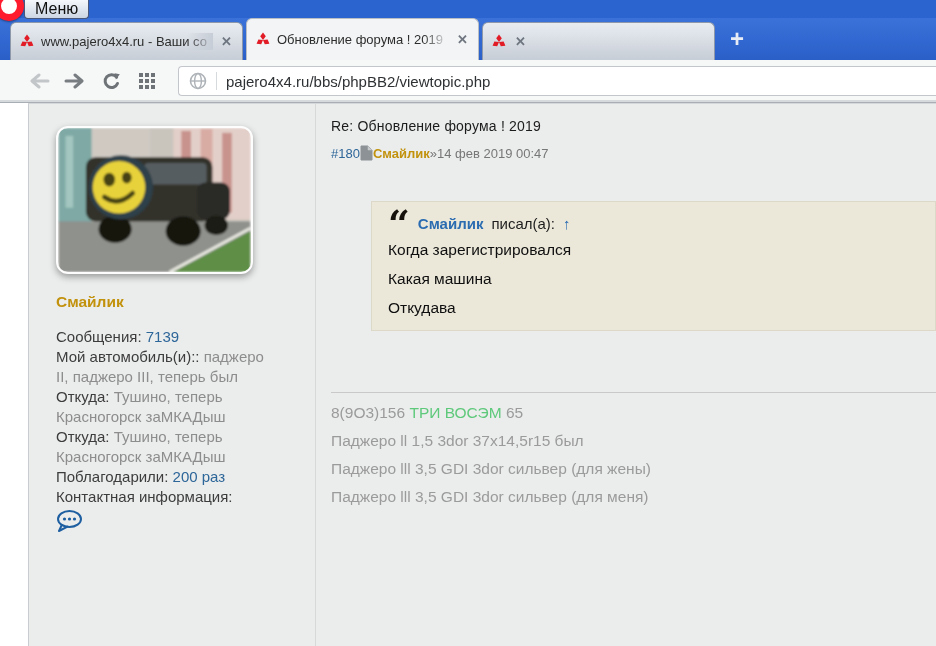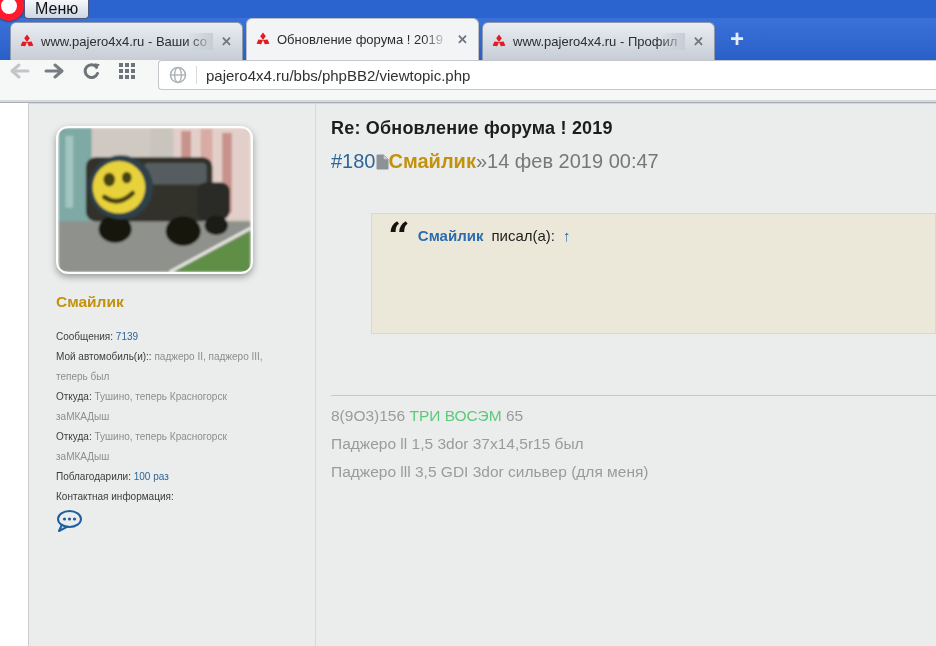--- a/index.html
+++ b/index.html
@@ -27,47 +27,47 @@
   .tab.active{background:var(--tab-active);--tabbg:var(--tab-active);border-color:#b9bec4;height:42px}
   .tab .favicon{width:16px;height:16px;flex:0 0 16px}
   .tab .favicon svg{width:16px;height:16px;display:block}
   .tab-title{flex:1;font-size:13px;color:#2d2d2d;white-space:nowrap;overflow:hidden;position:relative;height:17px;line-height:17px}
   .tab-title::after{content:'';position:absolute;right:0;top:0;bottom:0;width:26px;
     background:linear-gradient(to right,rgba(255,255,255,0),var(--tabbg))}
   .tab-close{color:#6f7680;font-size:13px;font-weight:bold;flex:0 0 auto;padding:0 2px;cursor:pointer}
   .newtab-btn{color:#e8edf5;font-size:24px;font-weight:bold;line-height:38px;padding:0 12px;align-self:center;cursor:pointer}
 
   .toolbar{height:43px;background:var(--toolbar-bg);border-bottom:1px solid #a8aeb3;
-    box-shadow:inset 0 -2px 0 #d7dadc;display:flex;padding-left:8px;gap:14px}
+    box-shadow:inset 0 -2px 0 #d7dadc;display:flex;align-items:center;padding-left:28px;gap:14px}
   .nav-ico{width:22px;height:22px;display:flex;align-items:center;justify-content:center;cursor:pointer}
   .nav-ico svg{display:block}
   .addr-bar{flex:1;height:30px;background:#fff;border:1px solid #c3c7cb;border-right:none;
     border-radius:4px 0 0 4px;margin-left:6px;display:flex;align-items:center;padding:0 10px;gap:9px}
   .addr-sep{width:1px;height:18px;background:#d7dadc}
   .url-text{font-size:15px;color:#2f3234;white-space:nowrap}
 
   
   .page{height:543px;background:#fff}
   .panel{margin-left:28px;height:100%;background:var(--panel-bg);
     border-left:1px solid #c9cdd0;border-top:1px solid #d5d8da;display:flex}
 
   .sidebar{width:287px;flex:0 0 287px;border-right:1px solid #d6d8d9;padding:22px 0 0 27px}
   .avatar{width:197px;height:148px;border-radius:12px;overflow:hidden;background:#fff;
     box-shadow:0 3px 7px rgba(0,0,0,.35);border:2px solid #fdfdfd;cursor:pointer}
   .avatar svg{display:block}
   .username{margin-top:19px;font-size:15.5px;font-weight:bold;color:var(--gold);cursor:pointer}
-  .fields{margin-top:16px;width:212px;font-size:10px;line-height:20px}
+  .fields{margin-top:16px;width:212px;font-size:15px;line-height:20px}
   .field .f-label{color:var(--label-dark)}
   .field .f-value{color:var(--value-gray)}
   .field .f-link{color:var(--link-blue);cursor:pointer}
   .contact-ico{margin-top:3px;cursor:pointer;width:30px}
 
   .main{flex:1;padding:14px 0 0 15px;position:relative}
-  .post-title{font-size:18px;font-weight:bold;color:#1c1c1c;letter-spacing:.2px}
-  .post-meta{margin-top:11px;display:flex;align-items:center;font-size:20px;color:#777}
+  .post-title{font-size:14px;font-weight:normal;color:#1c1c1c;letter-spacing:.2px}
+  .post-meta{margin-top:11px;display:flex;align-items:center;font-size:13px;color:#777}
   .post-num{color:var(--link-blue);cursor:pointer}
   .doc-ico{display:inline-flex;cursor:pointer}
   .post-author{color:var(--gold);font-weight:bold;cursor:pointer}
 
   .quote{margin:40px 0 0 40px;background:var(--quote-bg);border:1px solid #ddd9c8;
     padding:9px 16px 8px 16px;min-height:121px}
   .quote-head{display:flex;align-items:center;gap:8px;font-size:15px;height:24px}
   .quote-glyph{font-family:"DejaVu Serif",serif;font-size:38px;font-weight:bold;color:#17120b;
     line-height:10px;height:18px;overflow:visible;margin-top:10px}
   .quote-author{color:var(--bright-link);font-weight:bold;cursor:pointer}
@@ -118,21 +118,20 @@
         </span>
         <span class="tab-title">Обновление форума ! 2019</span>
         <span class="tab-close">✕</span>
       </div>
       <div class="tab">
         <span class="favicon">
           <svg viewBox="-8 -8.2 16 16.4">
             <use href="#mitsu"></use>
           </svg>
         </span>
-        <span class="tab-title">www.pajero4x4.ru - Профил</span>
         <span class="tab-close">✕</span>
       </div>
     </div>
   <div class="newtab-btn">+</div>
 </div>
 
 <div class="toolbar">
   <div class="nav-ico">
     <svg width="22" height="16" viewBox="0 0 22 16">
         <path d="M20,8 H5 M11,2 L4,8 L11,14" fill="none" stroke="#c3c6c9" stroke-width="3" stroke-linecap="round" stroke-linejoin="round"></path>
@@ -211,21 +210,21 @@
             <path d="M47,71 Q61,81 76,67" stroke="#474312" stroke-width="5" fill="none" stroke-linecap="round"></path>
           </g>
         </svg>
       </div>
       <div class="username">Смайлик</div>
       <div class="fields">
           <div class="field"><span class="f-label">Сообщения:</span> <span class="f-link">7139</span></div>
           <div class="field"><span class="f-label">Мой автомобиль(и)::</span> <span class="f-value">паджеро II, паджеро III, теперь был</span></div>
           <div class="field"><span class="f-label">Откуда:</span> <span class="f-value">Тушино, теперь Красногорск заМКАДыш</span></div>
           <div class="field"><span class="f-label">Откуда:</span> <span class="f-value">Тушино, теперь Красногорск заМКАДыш</span></div>
-          <div class="field"><span class="f-label">Поблагодарили:</span> <span class="f-link">100 раз</span></div>
+          <div class="field"><span class="f-label">Поблагодарили:</span> <span class="f-link">200 раз</span></div>
           <div class="field"><span class="f-label">Контактная информация:</span></div>
         </div>
       <div class="contact-ico">
         <svg width="27" height="22" viewBox="0 0 27 22">
           <ellipse cx="13.5" cy="9" rx="11.5" ry="8" fill="none" stroke="#1d5fa0" stroke-width="2"></ellipse>
           <path d="M6,14.5 L3,21 L12,16.4" fill="none" stroke="#1d5fa0" stroke-width="2" stroke-linejoin="round"></path>
           <circle cx="8.5" cy="9" r="1.6" fill="#1d5fa0"></circle>
           <circle cx="13.5" cy="9" r="1.6" fill="#1d5fa0"></circle>
           <circle cx="18.5" cy="9" r="1.6" fill="#1d5fa0"></circle>
         </svg>
@@ -247,28 +246,34 @@
         <span>14 фев 2019 00:47</span>
       </div>
 
       <div class="quote">
         <div class="quote-head">
           <span class="quote-glyph">“</span>
           <span class="quote-author">Смайлик</span>
           <span class="quote-wrote">писал(а):</span>
           <span class="quote-up">↑</span>
         </div>
+        <div>
+            <div class="quote-line">Когда зарегистрировался</div>
+            <div class="quote-line">Какая машина</div>
+            <div class="quote-line">Откудава</div>
+          </div>
       </div>
 
       <hr class="sig-divider">
       <div class="signature">
         <div>
           <span>8(9O3)156 </span><span class="sig-green">ТРИ ВОСЭМ</span><span> 65</span>
         </div>
         <div>
             <div>Паджеро ll 1,5 3dor 37x14,5r15 был</div>
+            <div>Паджеро lll 3,5 GDI 3dor сильвер (для жены)</div>
             <div>Паджеро lll 3,5 GDI 3dor сильвер (для меня)</div>
           </div>
       </div>
     </div>
 
   </div>
 </div>
 
 </body></html>

